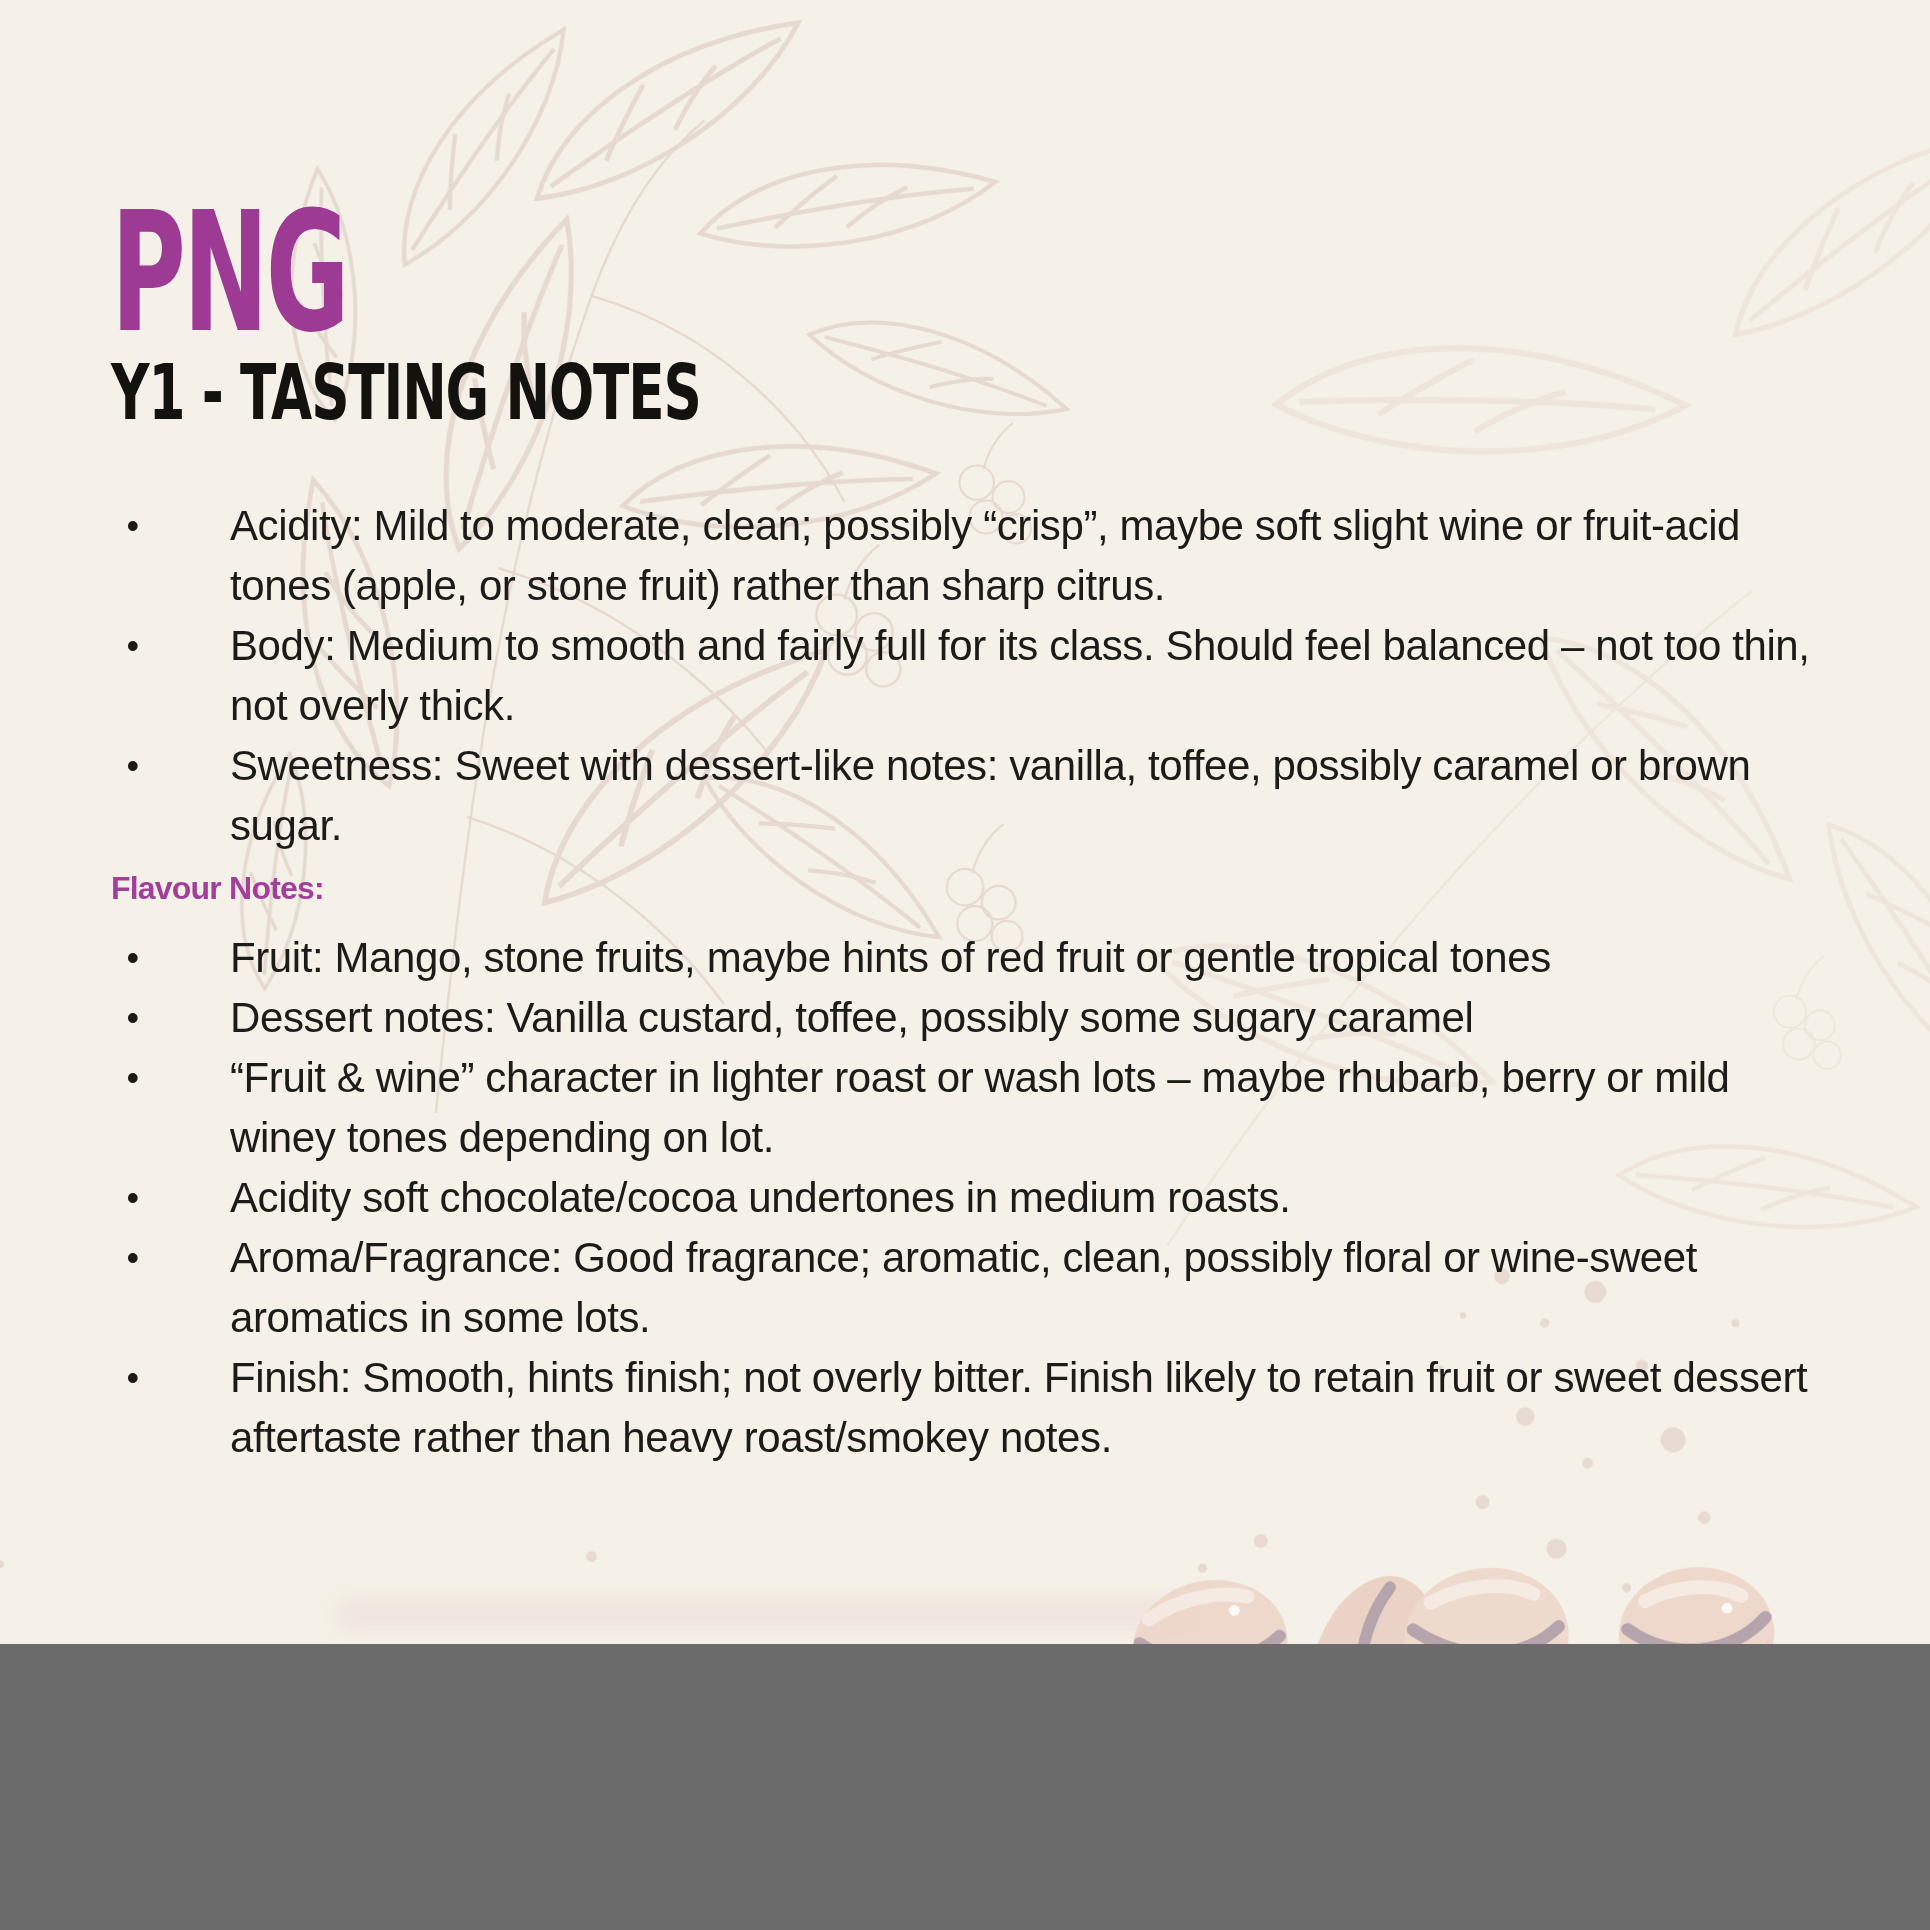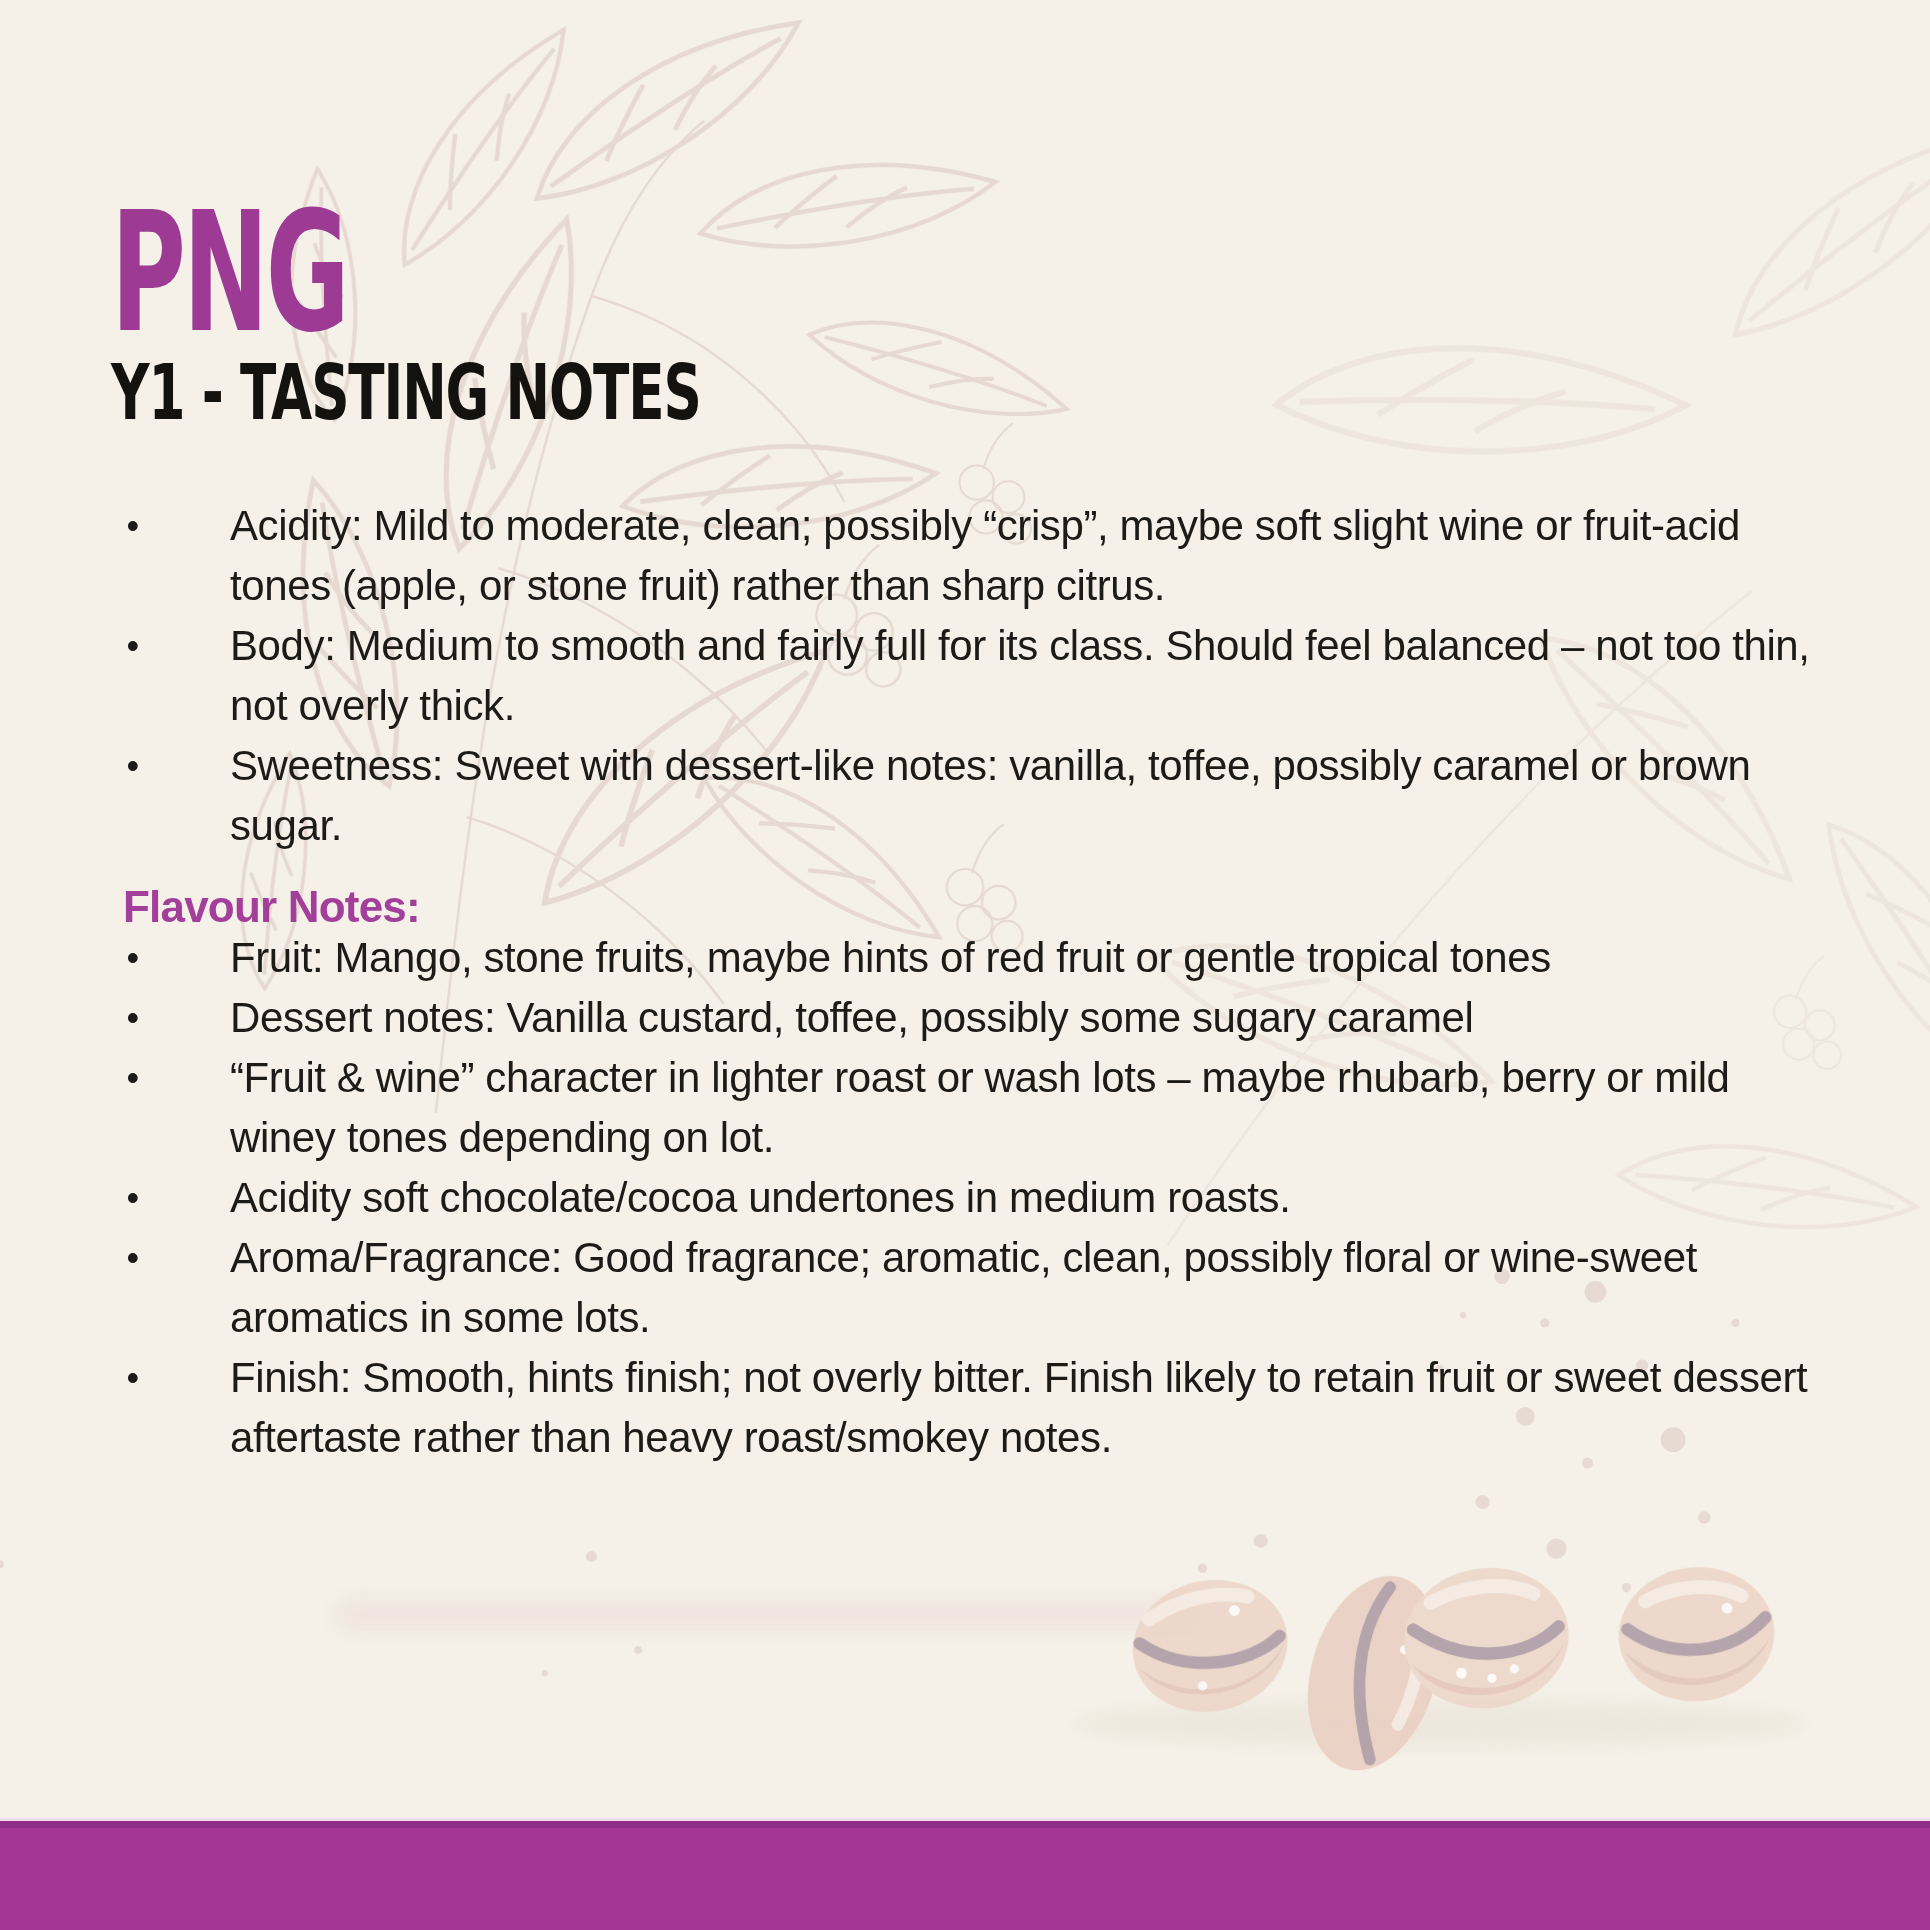--- a/index.html
+++ b/index.html
@@ -6,21 +6,21 @@
     --background:#F5F1E8;
     --title-purple:#9C3A94;
     --heading-purple:#A23F9B;
     --body-text:#1D1B18;
     --footer-bar:#A43795;
     --watermark:#D8C5BF;
   }
   html,body{margin:0;padding:0;background:#6b6b6b;}
   .canvas{
     position:relative;
-    width:1930px;height:1930px;
+    width:1930px;height:1644px;
     background:var(--background);
     overflow:hidden;
     font-family:"Liberation Sans", sans-serif;
     color:var(--body-text);
   }
   .artwork{position:absolute;left:0;top:0;width:1930px;height:1930px;pointer-events:none;}
   .page-title{
     position:absolute;left:111px;top:191px;margin:0;
     font-family:"DejaVu Sans", sans-serif;
     font-weight:800;font-size:165px;line-height:1;
@@ -38,22 +38,22 @@
     position:absolute;left:111px;margin:0;padding:0;
     width:1724px;list-style:none;
     font-size:42px;line-height:60px;letter-spacing:-0.4px;
   }
   ul.notes li{display:flex;}
   ul.notes .bullet{flex:0 0 119px;padding-left:15.6px;box-sizing:border-box;font-size:36px;}
   ul.notes .li-text{flex:1;padding-right:23px;}
   #tasting-list{top:496px;}
   #flavour-list{top:928px;}
   .flavour-heading{
-    position:absolute;left:111px;top:870px;margin:12px;
-    font-size:44px;font-weight:bold;letter-spacing:-0.8px;
+    position:absolute;left:111px;top:870px;margin:0;
+    font-size:32px;font-weight:bold;letter-spacing:-0.8px;
     color:var(--heading-purple);
   }
   .footer-bar{
     position:absolute;left:0;top:1818px;width:1930px;height:112px;
     background:linear-gradient(180deg,#EEDCEC 0 3.1px,#8E2E86 3.1px 10px,var(--footer-bar) 10px 100%);
   }
 </style>
 </head>
 <body>
 

